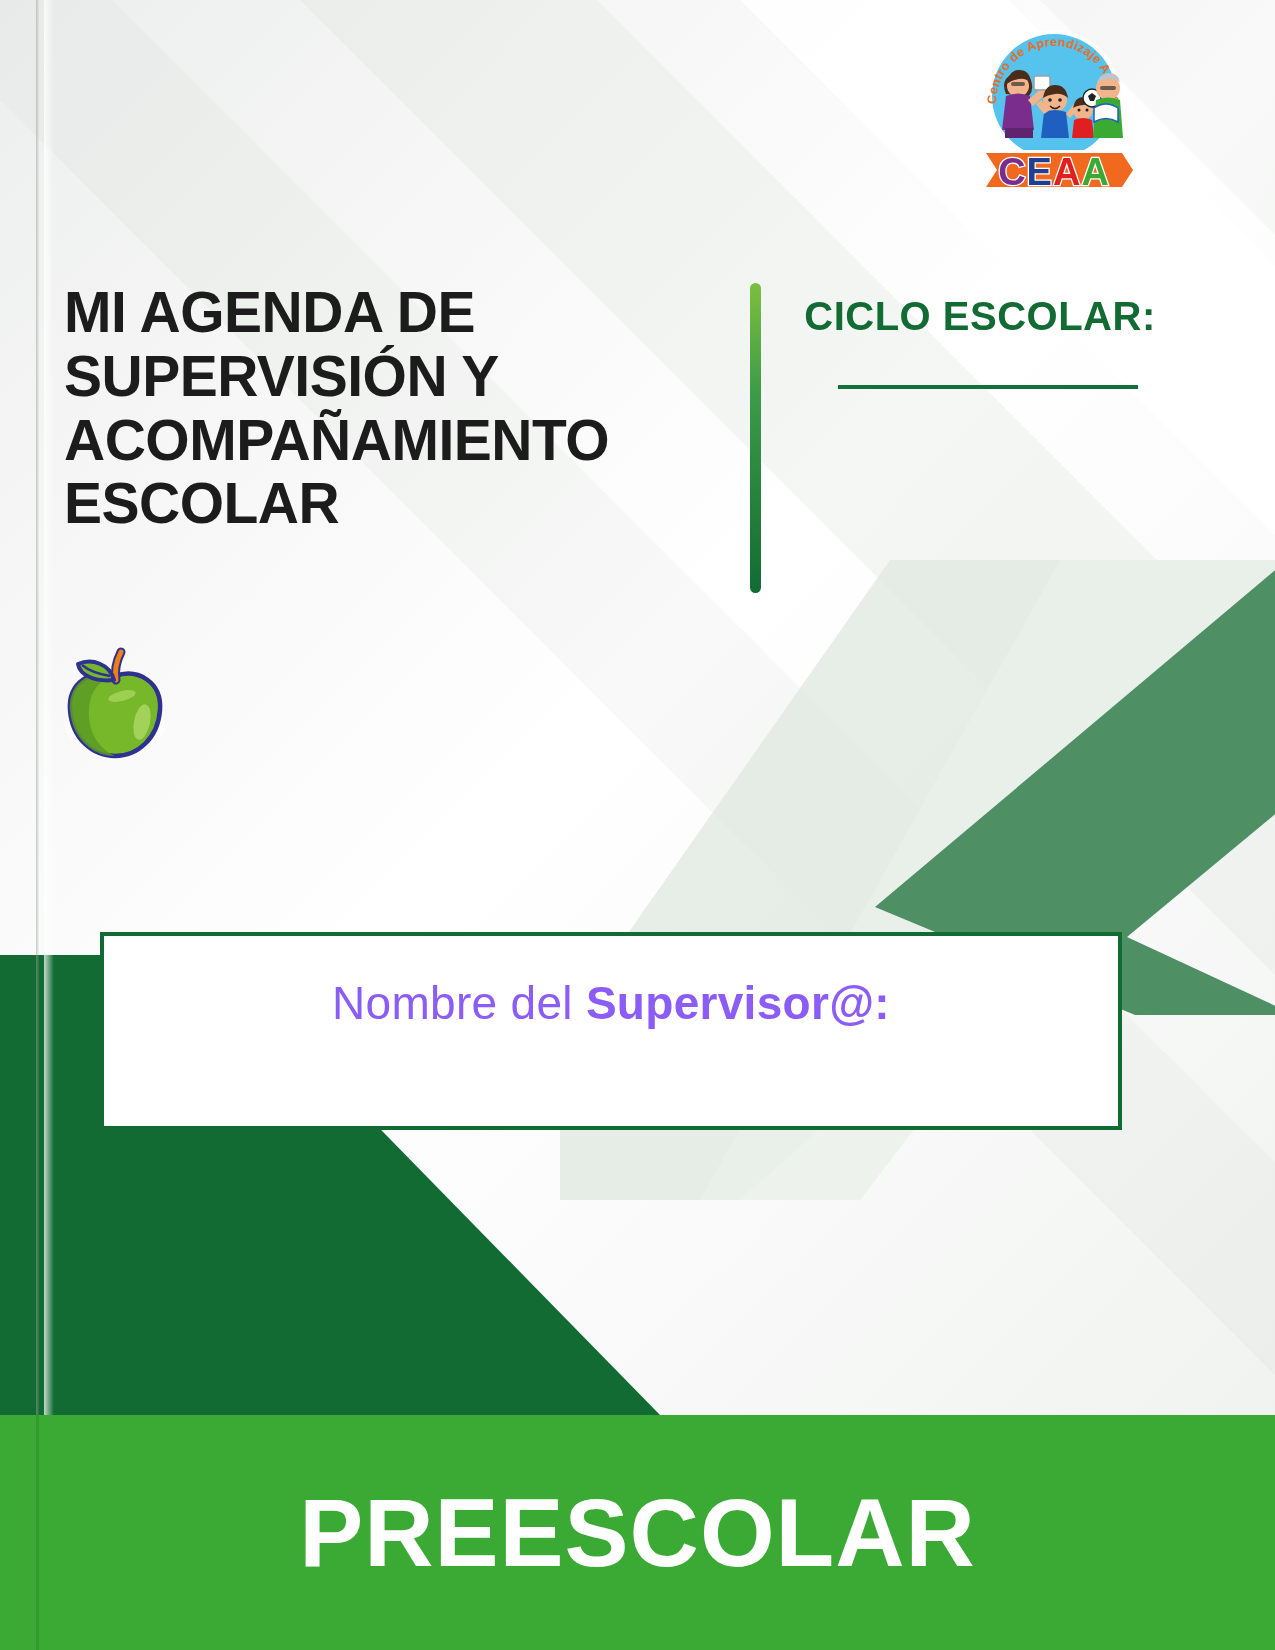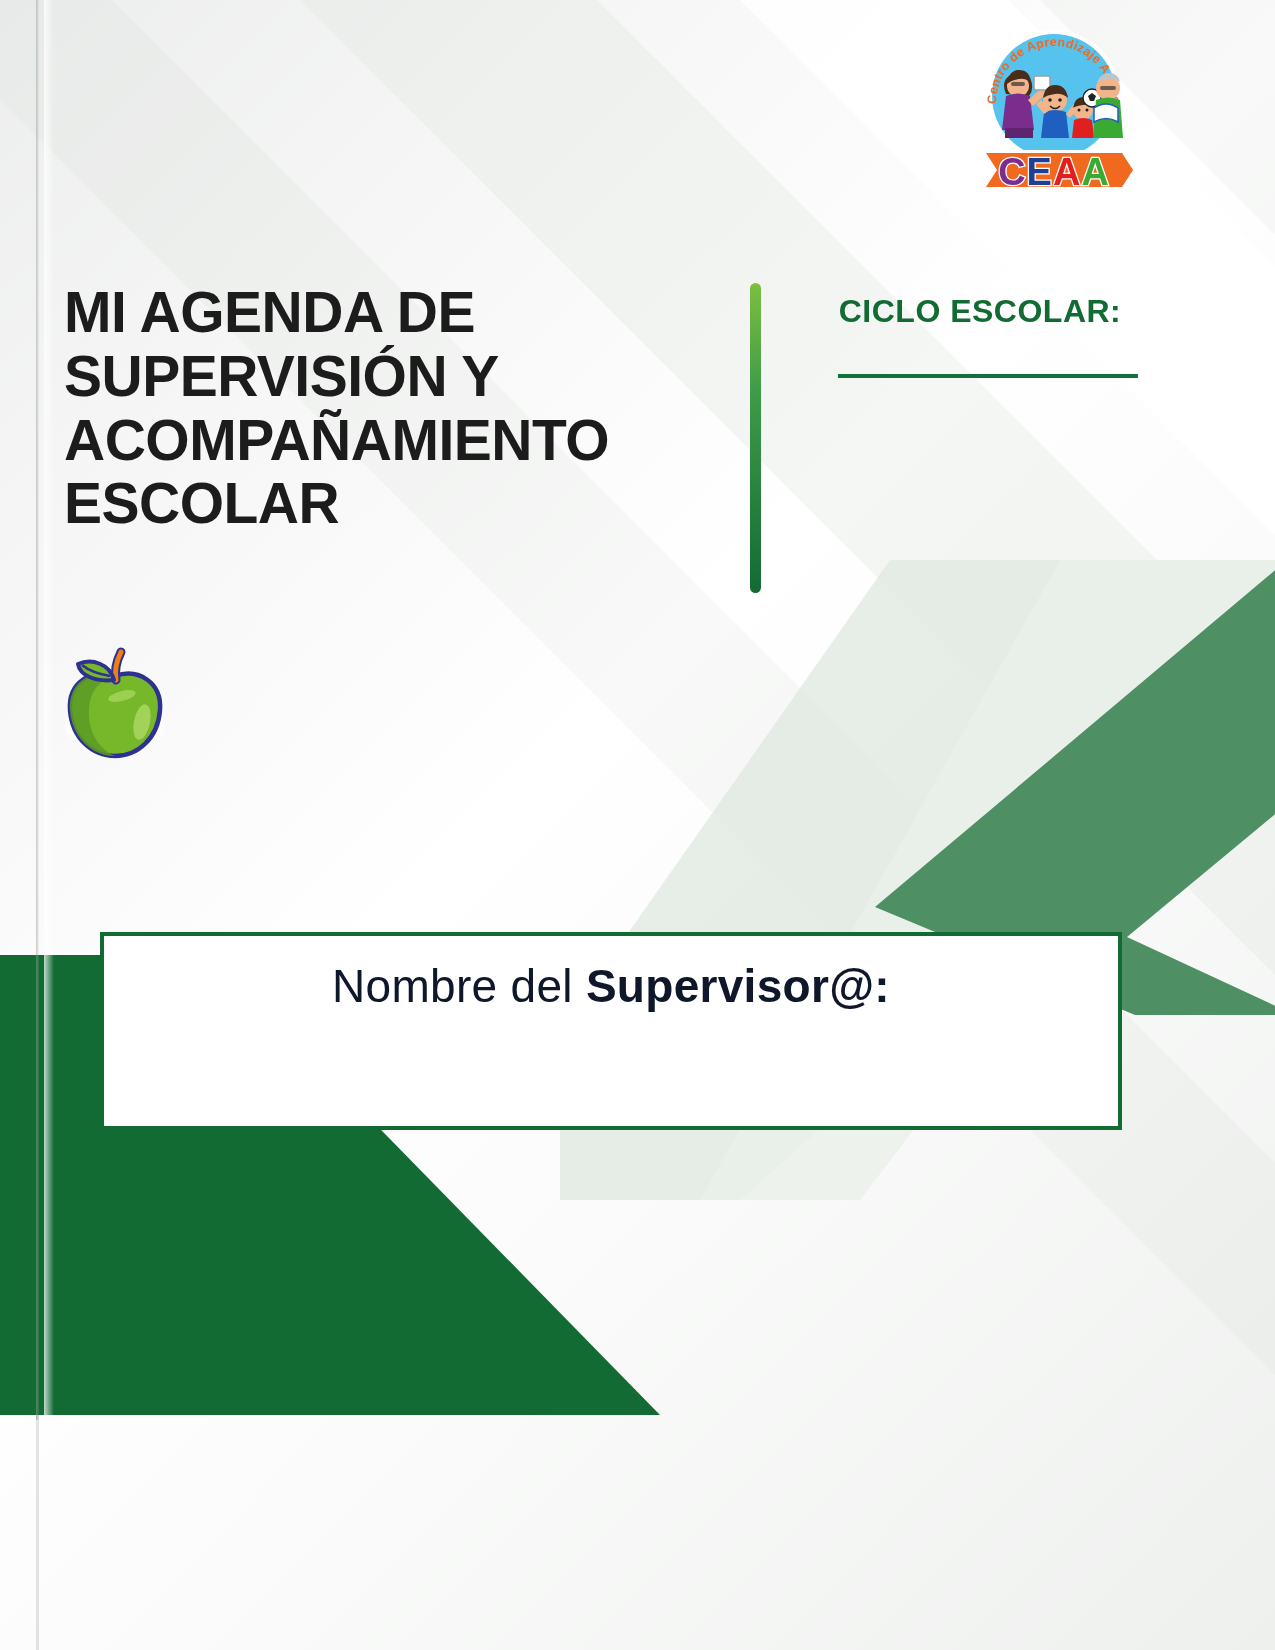--- a/index.html
+++ b/index.html
@@ -119,21 +119,21 @@
 
   .cycle-block {
     position: absolute;
     left: 790px;
     top: 290px;
     width: 380px;
     text-align: center;
   }
   .cycle-label {
     margin: 0;
-    font-size: 32px;
+    font-size: 40px;
     line-height: 1.32;
     font-weight: 700;
     color: #126b33;
     letter-spacing: 0.5px;
     text-transform: uppercase;
   }
   .cycle-rule {
     margin-top: 42px;
     margin-left: 48px;
     width: 300px;
@@ -156,25 +156,25 @@
     left: 100px;
     top: 932px;
     width: 1022px;
     height: 198px;
     background: #ffffff;
     border: 4px solid #116b33;
     box-sizing: border-box;
   }
   .supervisor-label {
     margin: 0;
-    padding-top: 23px;
+    padding-top: 40px;
     text-align: center;
     font-size: 46px;
     font-weight: 400;
-    color: #0f172a;
+    color: #8b5cf6;
     letter-spacing: 0.3px;
   }
   .supervisor-label b { font-weight: 700; }
 
   
   .bottom-banner {
     position: absolute;
     left: 0;
     top: 1415px;
     width: 1275px;
@@ -316,15 +316,18 @@
     <path d="M 58 40 C 56 28 60 18 63 12" stroke="#f07f13" stroke-width="5" fill="none" stroke-linecap="round"></path>
 
     <path d="M 56 40 C 38 42 22 36 20 24 C 34 18 52 24 56 40 Z" fill="#76b82a" stroke="#2e3192" stroke-width="4" stroke-linejoin="round"></path>
     <path d="M 52 36 C 40 34 30 30 24 25" stroke="#2e3192" stroke-width="2.5" fill="none"></path>
   </svg>
 
   <div class="supervisor-box">
     <p class="supervisor-label"><span>Nombre del </span><b>Supervisor@:</b></p>
   </div>
 
+  <div class="bottom-banner">
+    <p class="bottom-banner-text">PREESCOLAR</p>
+  </div>
   <div class="banner-spine"></div>
 
 </div>
 
 </body></html>

